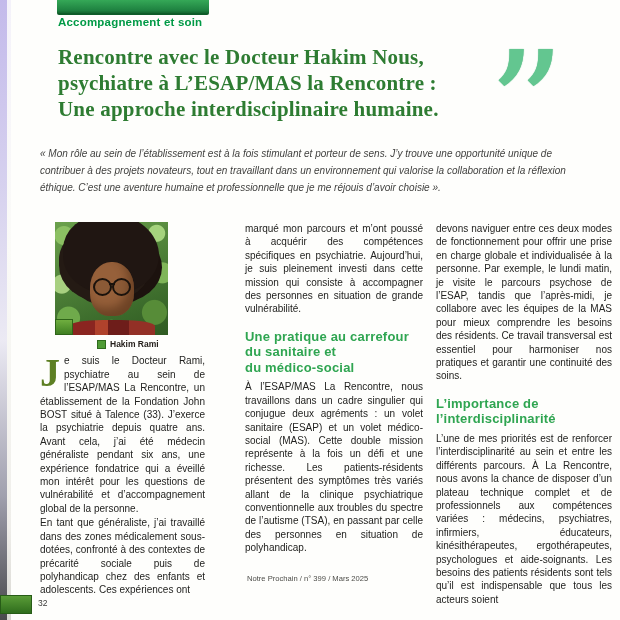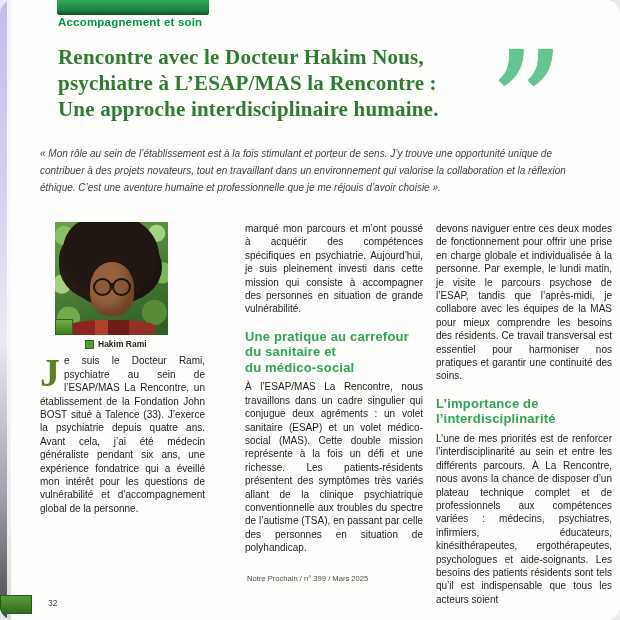--- a/index.html
+++ b/index.html
@@ -1,17 +1,17 @@
 <!DOCTYPE html>
 <html lang="fr"><head>
 <meta charset="utf-8">
 <style>
   html,body{margin:0;padding:0;}
   body{font-family:"Liberation Sans",sans-serif;background:#e9e9e7;}
-  .page{position:relative;width:620px;height:620px;background:#fefefc;overflow:hidden;border-radius:14px;}
+  .page{position:relative;width:620px;height:620px;background:#fefefc;overflow:hidden;}
 
   
   .scan-edge{position:absolute;left:0;top:0;width:7px;height:620px;
     background:linear-gradient(#b9aee8 0%,#cfc9ec 30%,#e8e6f2 55%,#8f8fa0 80%,#3c3c42 96%,#2a2a2e 100%);
     opacity:.85;}
   .scan-edge-inner{position:absolute;left:7px;top:0;width:4px;height:620px;
     background:linear-gradient(#f4f2fa,#fbfbf8 40%,#efeeea 85%,#d8d7d2);}
 
   
   .tab-bar{position:absolute;left:57px;top:0;width:152px;height:13px;
@@ -69,37 +69,37 @@
   .lens{position:absolute;width:15px;height:14px;border:2px solid #1a120c;border-radius:50%;
     background:rgba(120,80,50,.35);}
   .lens.left{left:1px;} .lens.right{right:1px;}
   .bridge{position:absolute;left:17px;top:5px;width:6px;height:2px;background:#1a120c;}
   .shirt{position:absolute;left:14px;bottom:0;width:86px;height:15px;
     background:linear-gradient(90deg,#8a2520 0 30%,#b0422c 30% 45%,#6e1d1a 45% 70%,#933026 70%);
     border-radius:40% 40% 0 0;}
   .photo-green-square{position:absolute;left:0;bottom:0;width:16px;height:14px;
     background:linear-gradient(#6fae3f,#3f7f22);border:1px solid #2e6418;}
 
-  .caption{margin:3px 0 0 30px;display:flex;align-items:center;gap:4px;}
+  .caption{margin:3px 0 0 42px;display:flex;align-items:center;gap:4px;}
   .caption-bullet{width:7px;height:7px;background:#4f9b35;border:1px solid #2f6b1d;flex:0 0 auto;}
   .caption-text{font-size:8.5px;font-weight:bold;color:#26201c;}
 
   
   .dropcap{float:left;font-family:"Liberation Serif",serif;font-weight:bold;
     font-size:40px;line-height:34px;color:#5d7f23;padding:2px 4px 0 0;}
 
   
   .col-heading{font-size:13px;line-height:15.5px;font-weight:bold;color:#2fa551;
     text-align:left;margin:13px 0 5px 0;letter-spacing:.2px;hyphens:none;}
   .col-heading span{display:block;}
 
   
   .footer-square{position:absolute;left:0;top:595px;width:30px;height:17px;
     background:linear-gradient(#5a9c37,#2f6d1d);border:1px solid #275c17;}
-  .footer-page-num{position:absolute;left:48px;top:598px;font-size:8.5px;color:#3a3a38;}
+  .footer-page-num{position:absolute;left:38px;top:598px;font-size:8.5px;color:#3a3a38;}
   .footer-text{position:absolute;left:247px;top:574px;font-size:7.6px;color:#4c4c48;}
 </style>
 </head>
 <body>
 
 <div class="page">
 
   <div class="scan-edge"></div>
   <div class="scan-edge-inner"></div>
 
@@ -130,20 +130,21 @@
           </div>
           <div class="shirt"></div>
           <div class="photo-green-square"></div>
         </div>
         <div class="caption">
           <span class="caption-bullet"></span>
           <span class="caption-text">Hakim Rami</span>
         </div>
       </div>
       <p><span class="dropcap">J</span><span>e suis le Docteur Rami, psychiatre au sein de l’ESAP/MAS La Rencontre, un établissement de la Fondation John BOST situé à Talence (33). J’exerce la psychiatrie depuis quatre ans. Avant cela, j’ai été médecin généraliste pendant six ans, une expérience fondatrice qui a éveillé mon intérêt pour les questions de vulnérabilité et d’accompagnement global de la personne.</span></p>
+      <p>En tant que généraliste, j’ai travaillé dans des zones médicalement sous-dotées, confronté à des contextes de précarité sociale puis de polyhandicap chez des enfants et adolescents. Ces expériences ont</p>
     </div>
 
     <div class="col col2">
       <p>marqué mon parcours et m’ont poussé à acquérir des compétences spécifiques en psychiatrie. Aujourd’hui, je suis pleinement investi dans cette mission qui consiste à accompagner des personnes en situation de grande vulnérabilité.</p>
       <h2 class="col-heading" style="font-family:inherit;">
         <span>Une pratique au carrefour</span>
         <span>du sanitaire et</span>
         <span>du médico-social</span>
       </h2>
       <p>À l’ESAP/MAS La Rencontre, nous travaillons dans un cadre singulier qui conjugue deux agréments : un volet sanitaire (ESAP) et un volet médico-social (MAS). Cette double mission représente à la fois un défi et une richesse. Les patients-résidents présentent des symptômes très variés allant de la clinique psychiatrique conventionnelle aux troubles du spectre de l’autisme (TSA), en passant par celle des personnes en situation de polyhandicap.</p>

